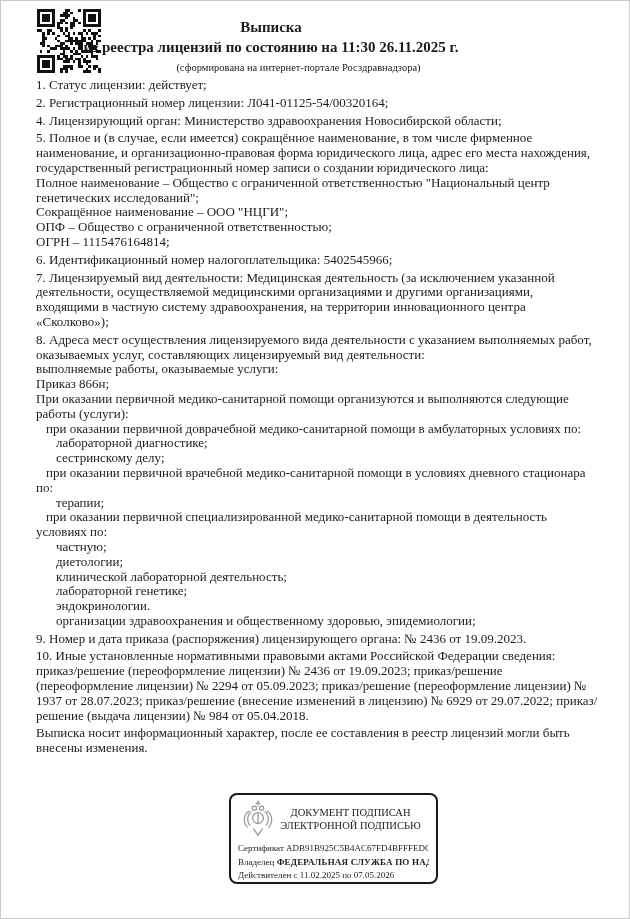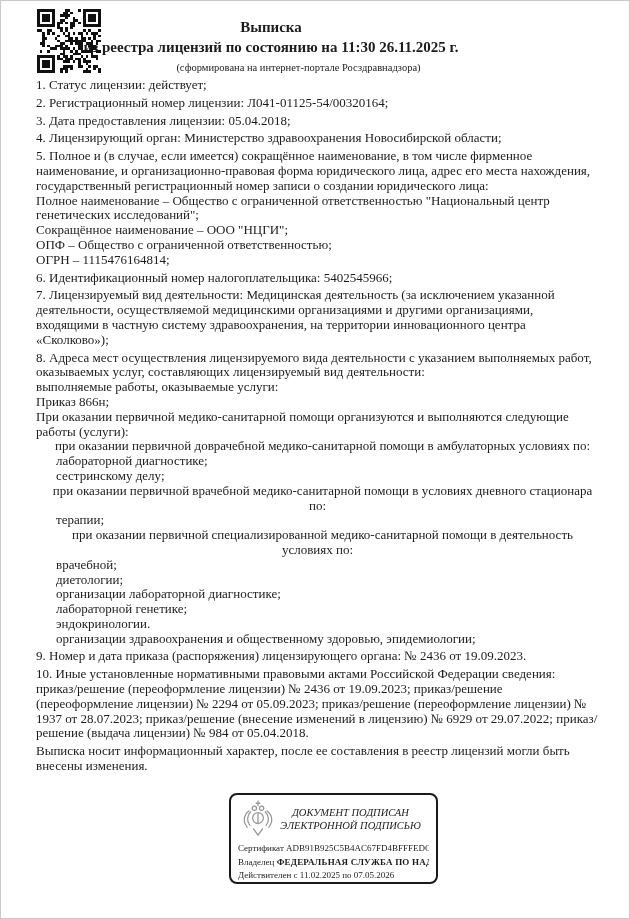--- a/index.html
+++ b/index.html
@@ -37,21 +37,21 @@
     line-height:13px;
   }
   .doc-body{
     margin:4px 30px 0 35px;
     font-size:13px;
     line-height:14.8px;
     text-align:left;
   }
   .doc-body .line{white-space:normal;}
   .doc-body .gap{margin-top:3px;}
-  .doc-body .ind1{text-indent:10px;text-align:center;}
+  .doc-body .ind1{text-indent:10px;}
   .doc-body .ind2{text-indent:20px;}
   .stamp{
     position:absolute;
     left:228px;top:792px;
     width:209px;height:91px;
     border:2px solid #1a1a1a;
     border-radius:8px;
     box-sizing:border-box;
     padding:4px 7px 3px 7px;
     background:#fff;
@@ -66,21 +66,20 @@
     width:36px;height:40px;
     flex:0 0 auto;
     margin-left:2px;
   }
   .stamp-title{
     flex:1;
     text-align:center;
     font-size:10.5px;
     line-height:13px;
     padding-right:4px;
-    font-style:italic;
   }
   .stamp-lines{
     margin-top:3px;
     font-size:9px;
     line-height:13.5px;
     white-space:nowrap;
     overflow:hidden;
   }
   .stamp-lines b{letter-spacing:0.2px;}
 </style>
@@ -379,42 +378,41 @@
   <div class="header-titles">
     <div class="title1">Выписка</div>
     <div class="title2">из реестра лицензий по состоянию на 11:30 26.11.2025 г.</div>
   </div>
 
   <div class="formed-note">(сформирована на интернет-портале Росздравнадзора)</div>
 
   <div class="doc-body">
       <div class="line ind0 gap">1. Статус лицензии: действует;</div>
       <div class="line ind0 gap">2. Регистрационный номер лицензии: Л041-01125-54/00320164;</div>
-      <div class="line ind0 gap">3. Дата предоставления лицензии: 05.04.2018;</div>
       <div class="line ind0 gap">4. Лицензирующий орган: Министерство здравоохранения Новосибирской области;</div>
       <div class="line ind0 gap">5. Полное и (в случае, если имеется) сокращённое наименование, в том числе фирменное наименование, и организационно-правовая форма юридического лица, адрес его места нахождения, государственный регистрационный номер записи о создании юридического лица:</div>
       <div class="line ind0">Полное наименование – Общество с ограниченной ответственностью "Национальный центр генетических исследований";</div>
       <div class="line ind0">Сокращённое наименование – ООО "НЦГИ";</div>
       <div class="line ind0">ОПФ – Общество с ограниченной ответственностью;</div>
       <div class="line ind0">ОГРН – 1115476164814;</div>
       <div class="line ind0 gap">6. Идентификационный номер налогоплательщика: 5402545966;</div>
       <div class="line ind0 gap">7. Лицензируемый вид деятельности: Медицинская деятельность (за исключением указанной деятельности, осуществляемой медицинскими организациями и другими организациями, входящими в частную систему здравоохранения, на территории инновационного центра «Сколково»);</div>
       <div class="line ind0 gap">8. Адреса мест осуществления лицензируемого вида деятельности с указанием выполняемых работ, оказываемых услуг, составляющих лицензируемый вид деятельности:</div>
       <div class="line ind0">выполняемые работы, оказываемые услуги:</div>
       <div class="line ind0">Приказ 866н;</div>
       <div class="line ind0">При оказании первичной медико-санитарной помощи организуются и выполняются следующие работы (услуги):</div>
       <div class="line ind1">при оказании первичной доврачебной медико-санитарной помощи в амбулаторных условиях по:</div>
       <div class="line ind2">лабораторной диагностике;</div>
       <div class="line ind2">сестринскому делу;</div>
       <div class="line ind1">при оказании первичной врачебной медико-санитарной помощи в условиях дневного стационара по:</div>
       <div class="line ind2">терапии;</div>
       <div class="line ind1">при оказании первичной специализированной медико-санитарной помощи в деятельность условиях по:</div>
-      <div class="line ind2">врачебной;</div>
+      <div class="line ind2">частную;</div>
       <div class="line ind2">диетологии;</div>
-      <div class="line ind2">организации лабораторной диагностике;</div>
+      <div class="line ind2">клинической лабораторной деятельность;</div>
       <div class="line ind2">лабораторной генетике;</div>
       <div class="line ind2">эндокринологии.</div>
       <div class="line ind2">организации здравоохранения и общественному здоровью, эпидемиологии;</div>
       <div class="line ind0 gap">9. Номер и дата приказа (распоряжения) лицензирующего органа: № 2436 от 19.09.2023.</div>
       <div class="line ind0 gap">10. Иные установленные нормативными правовыми актами Российской Федерации сведения: приказ/решение (переоформление лицензии) № 2436 от 19.09.2023; приказ/решение (переоформление лицензии) № 2294 от 05.09.2023; приказ/решение (переоформление лицензии) № 1937 от 28.07.2023; приказ/решение (внесение изменений в лицензию) № 6929 от 29.07.2022; приказ/решение (выдача лицензии) № 984 от 05.04.2018.</div>
       <div class="line ind0 gap">Выписка носит информационный характер, после ее составления в реестр лицензий могли быть внесены изменения.</div>
     </div>
 
   <div class="stamp">
     <div class="stamp-head">

